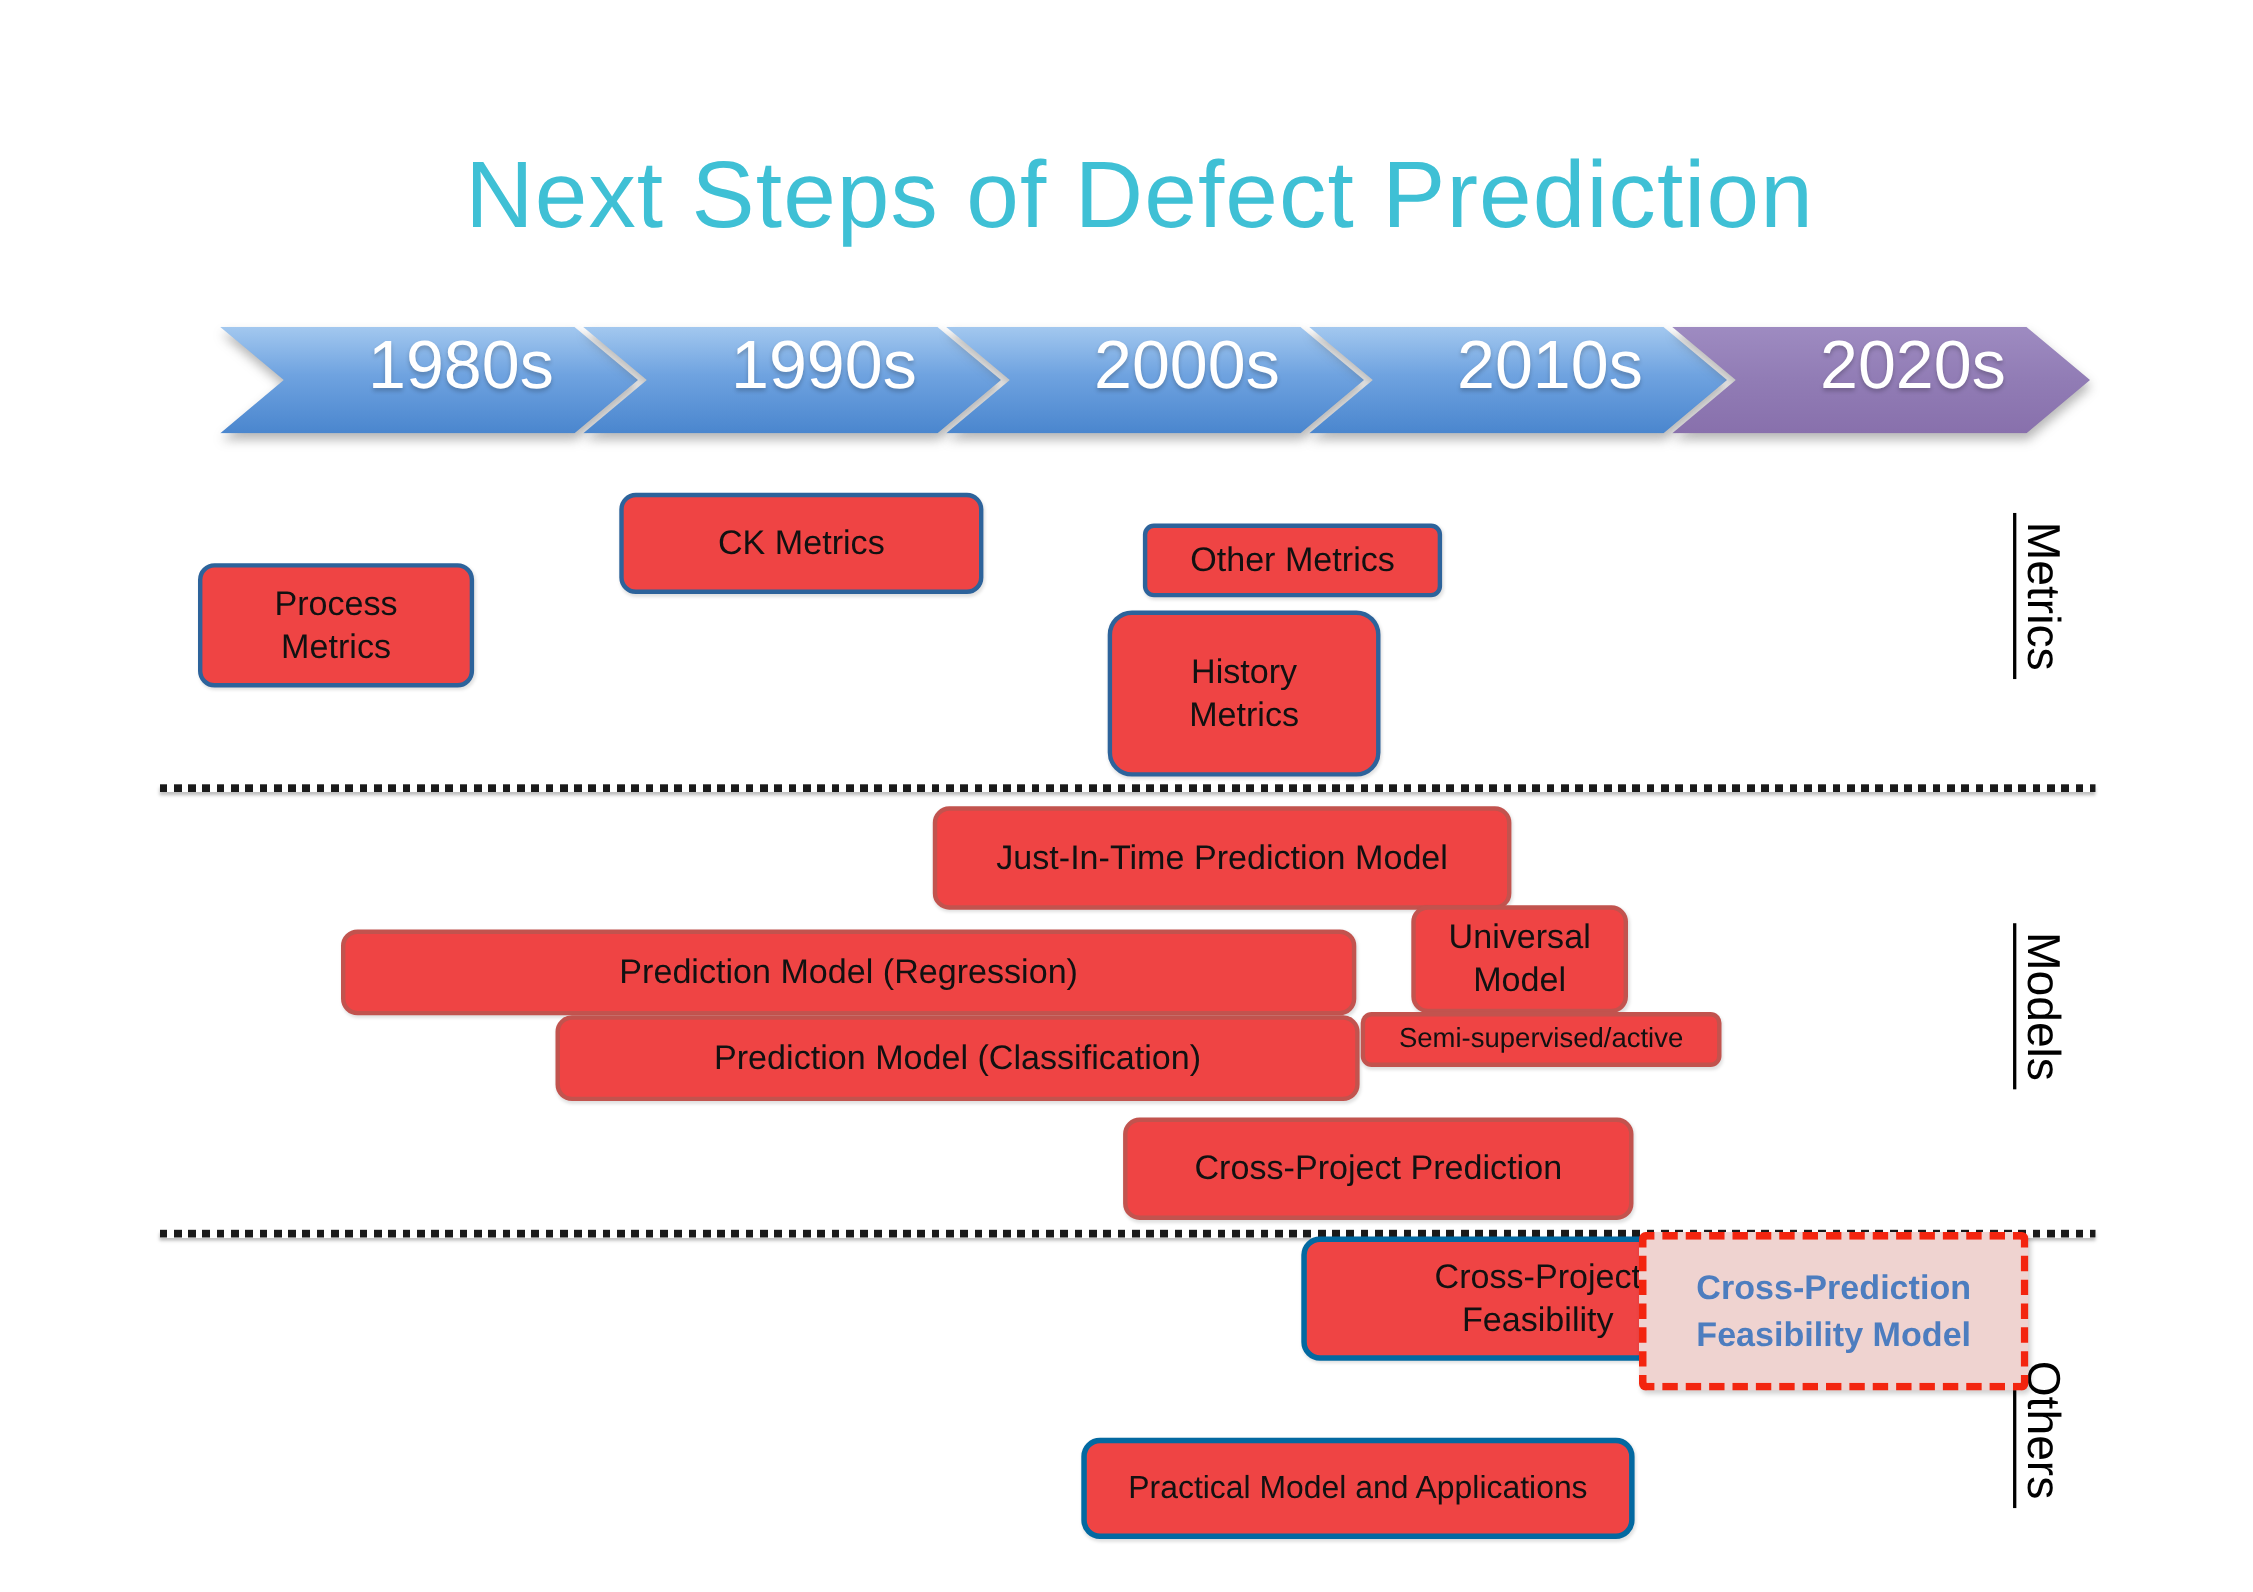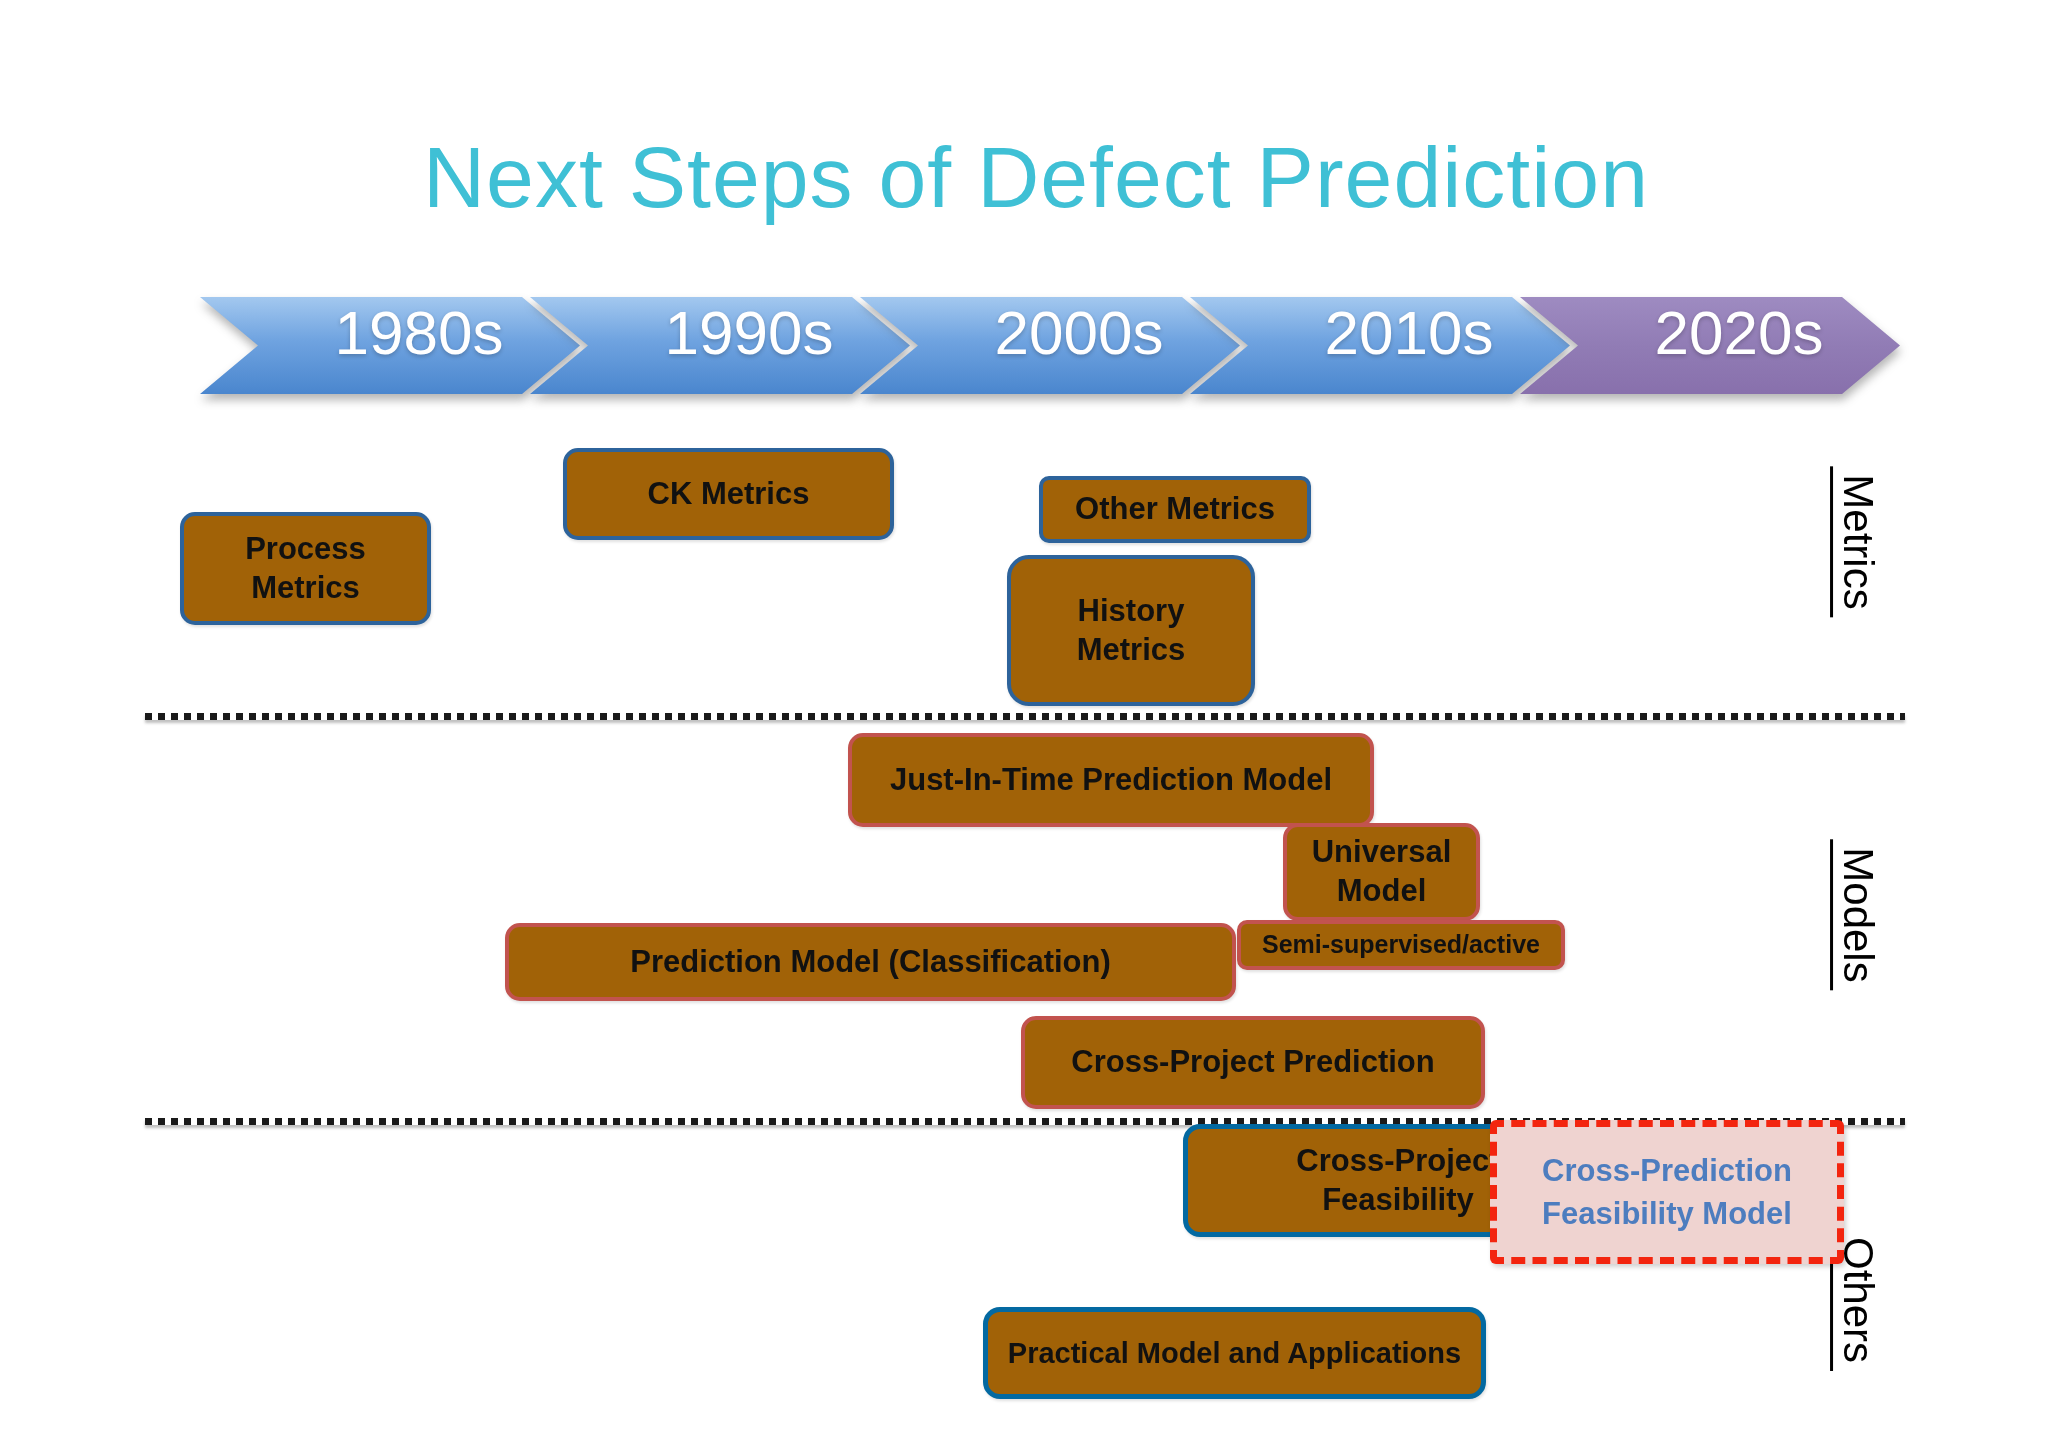--- a/index.html
+++ b/index.html
@@ -35,25 +35,24 @@
     box-shadow:0 3px 3px rgba(0,0,0,0.25);
   }
   
   .side-label{
     position:absolute;transform:translate(-50%,-50%) rotate(90deg);
     font-size:42px;color:#000;white-space:nowrap;
     border-bottom:3px solid #000;padding:0 8px 3px 8px;line-height:1.05;
   }
   
   .box{
-    position:absolute;background:#a16207;border-radius:15px;
+    position:absolute;background:#ef4444;border-radius:15px;
     display:flex;flex-direction:column;align-items:center;justify-content:center;
     text-align:center;color:#111;font-size:31px;line-height:1.25;
     box-shadow:1px 2px 3px rgba(0,0,0,0.12);
-    font-weight:bold;
   }
   .box .ln{display:block;white-space:nowrap;}
   .box.metric{border:4px solid #2d639b;}
   .box.model{border:4px solid #c2534e;}
   .box.other{border:5px solid #0369a1;border-radius:17px;text-align:right;}
   .box.small{font-size:25px;border-radius:10px;border-width:4px;}
   .box.tight{font-size:29px;}
   .box.highlight{
     border:7px dashed #f3250f;background:#efd3d0;border-radius:6px;
     color:#4d7dbf;font-weight:bold;font-size:31px;line-height:1.4;
@@ -111,20 +110,23 @@
     <span class="ln">Other Metrics</span>
   </div>
   <div class="box metric" style="left:1007px;top:555px;width:240px;height:143px;border-radius:22px">
     <span class="ln">History</span>
     <span class="ln">Metrics</span>
   </div>
 
   <div class="box model" style="left:848px;top:733px;width:518px;height:86px">
     <span class="ln">Just-In-Time Prediction Model</span>
   </div>
+  <div class="box model" style="left:310px;top:845px;width:915px;height:70px">
+    <span class="ln">Prediction Model (Regression)</span>
+  </div>
   <div class="box model" style="left:1283px;top:823px;width:189px;height:90px">
     <span class="ln">Universal</span>
     <span class="ln">Model</span>
   </div>
   <div class="box model" style="left:505px;top:923px;width:723px;height:70px">
     <span class="ln">Prediction Model (Classification)</span>
   </div>
   <div class="box model small" style="left:1237px;top:920px;width:320px;height:42px">
     <span class="ln">Semi-supervised/active</span>
   </div>

